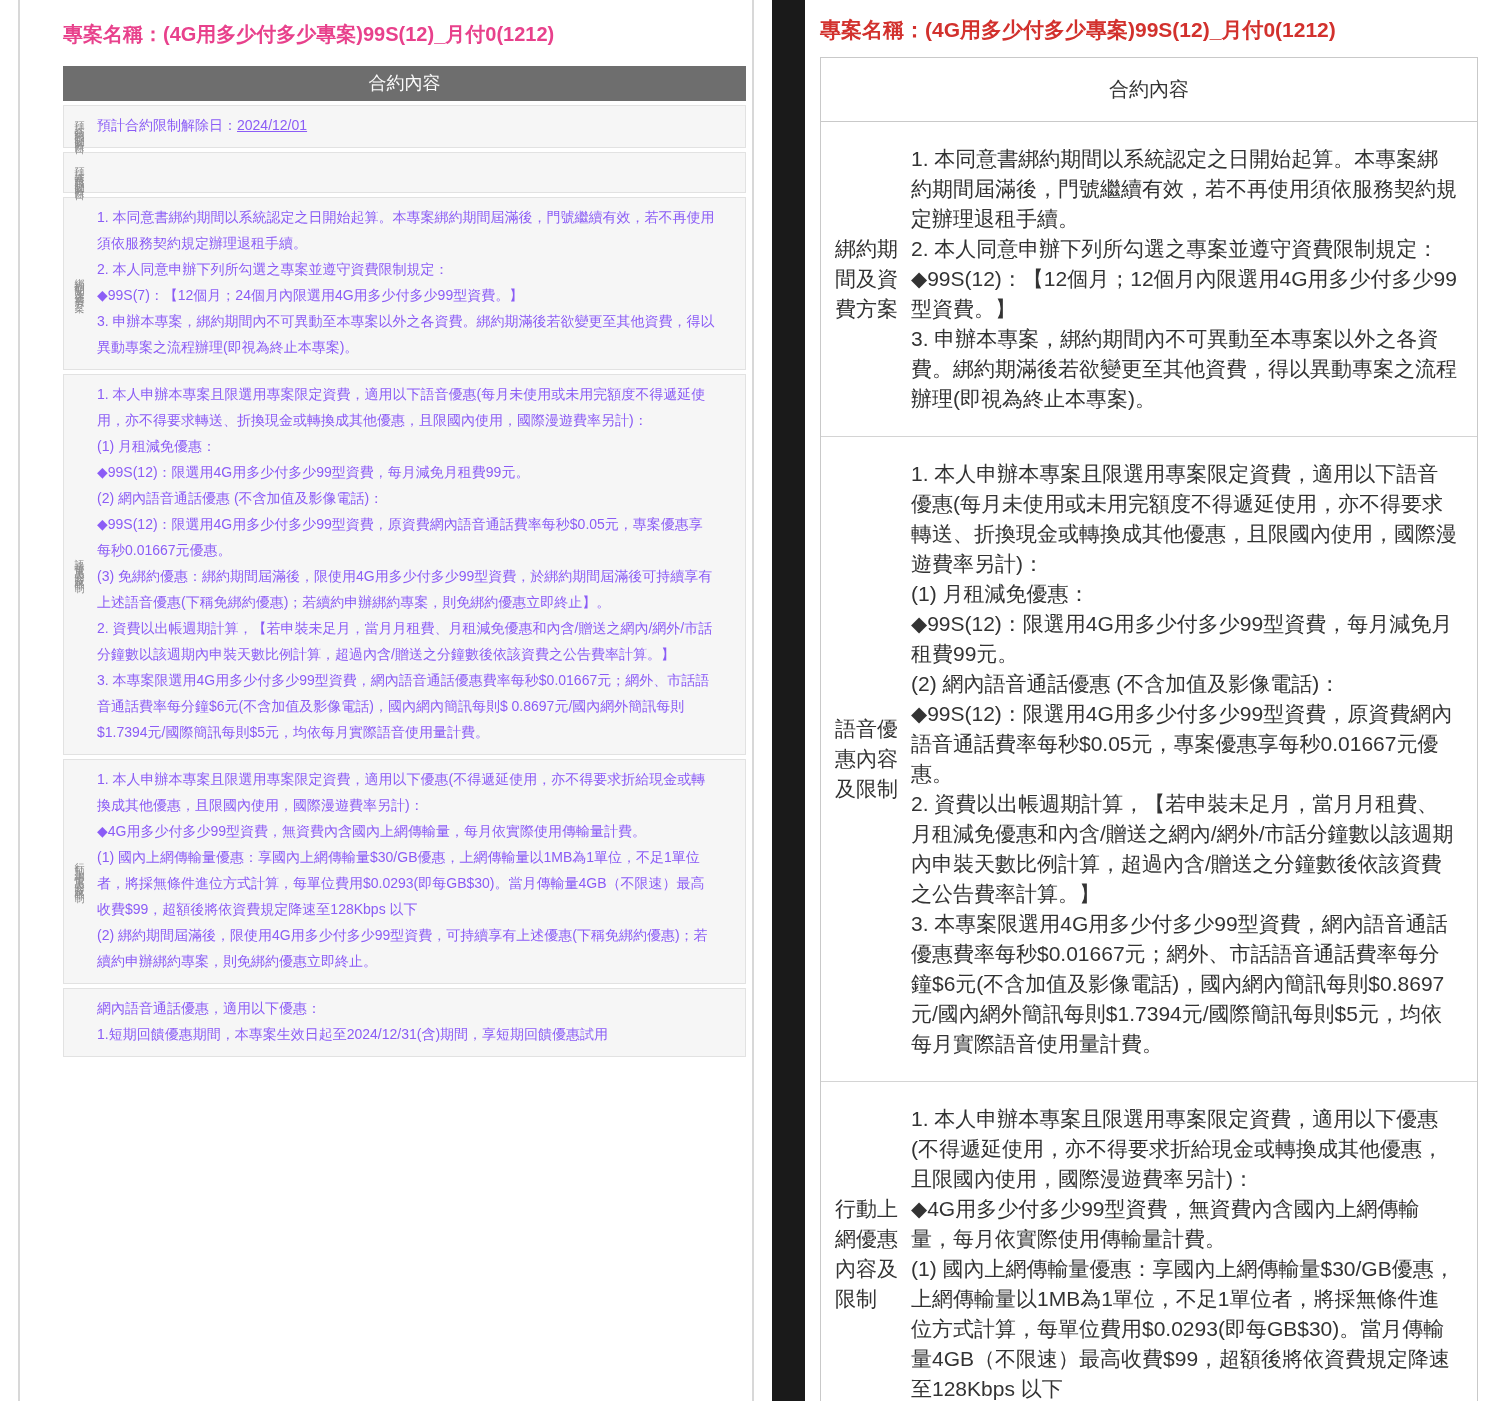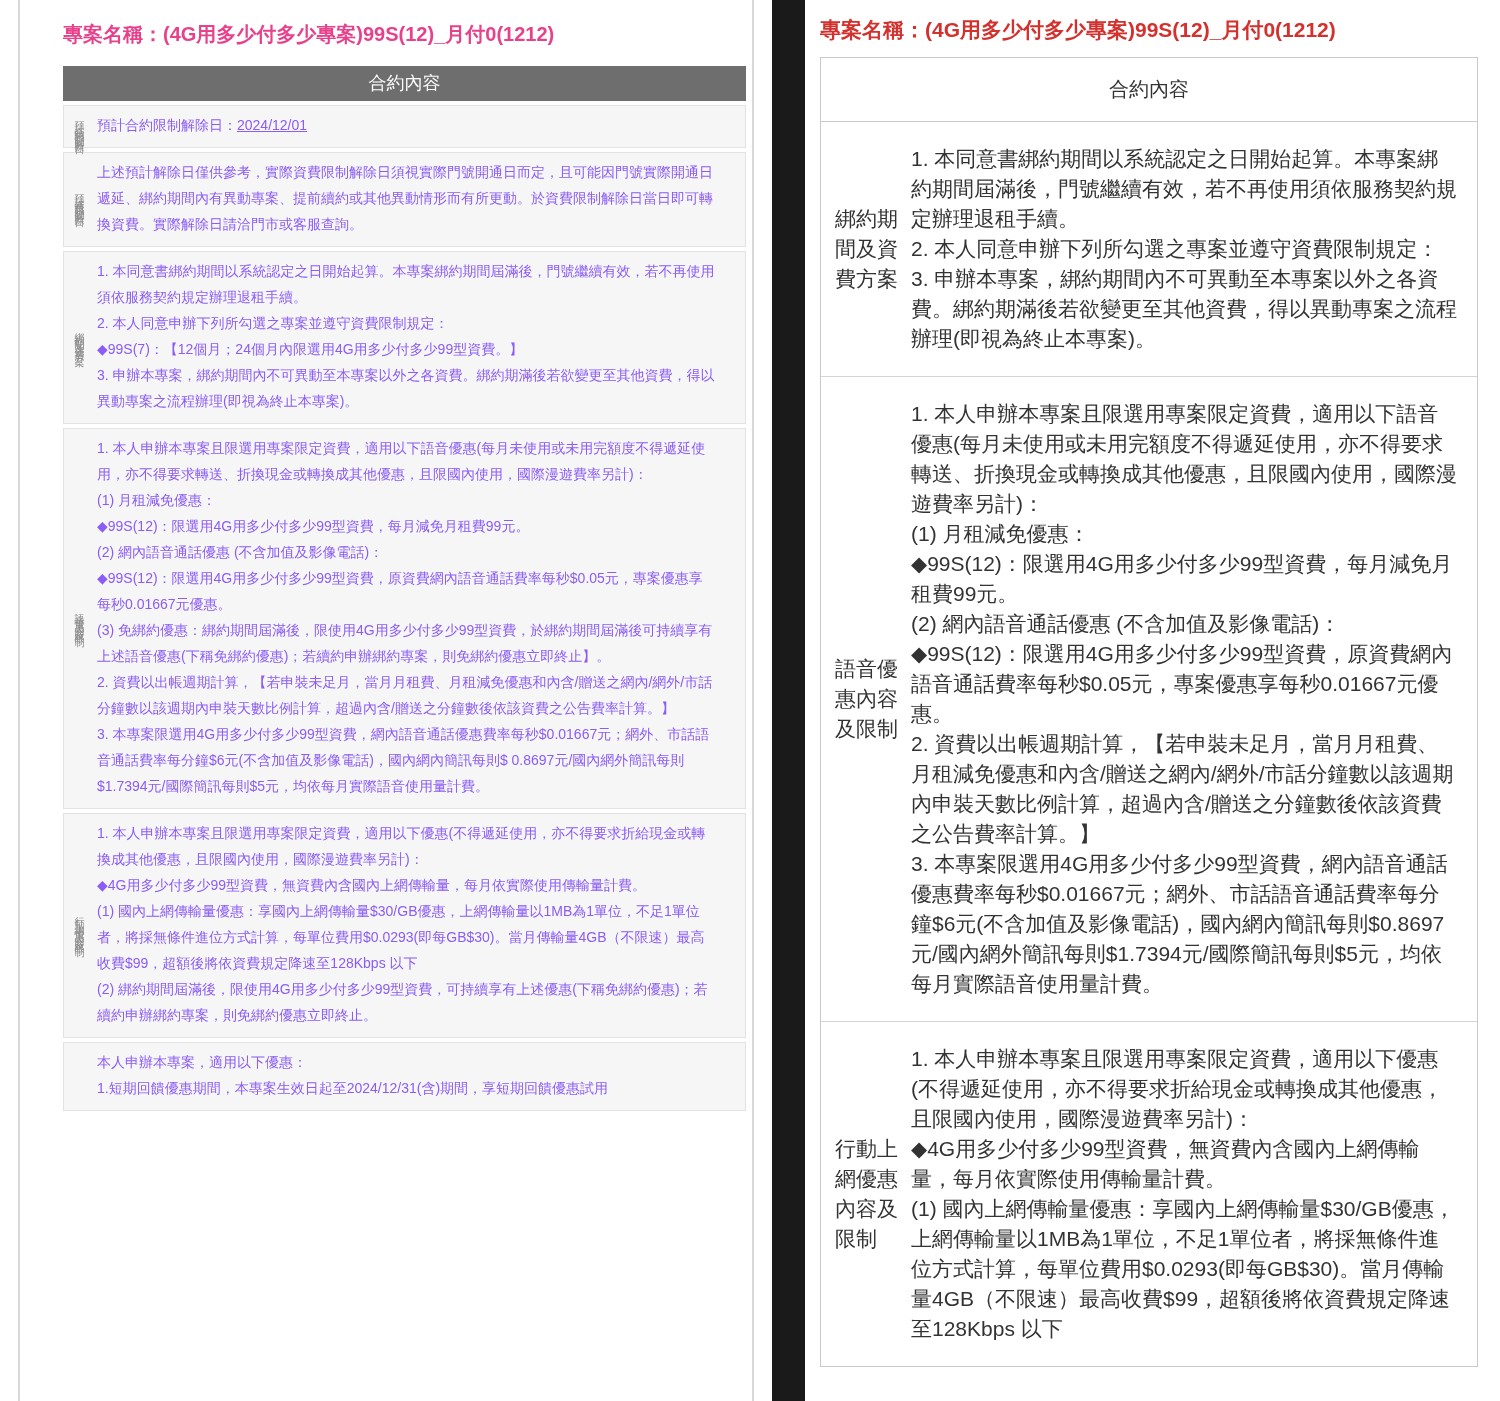--- a/index.html
+++ b/index.html
@@ -50,21 +50,20 @@
   <div id="left-rows">
       <div class="l-row">
         <div class="l-label">預計合約限制解除日</div>
         <div class="l-content">
           <div class="para"><span>預計合約限制解除日：</span><span class="u">2024/12/01</span></div>
         </div>
       </div>
       <div class="l-row">
         <div class="l-label">預計資費限制解除日</div>
         <div class="l-content">
-          <div class="para">上述預計解除日僅供參考，實際資費限制解除日須視實際門號開通日而定，且可能因門號實際開通日遞延、綁約期間內有異動專案、提前續約或其他異動情形而有所更動。於資費限制解除日當日即可轉換資費。實際解除日請洽門市或客服查詢。</div>
         </div>
       </div>
       <div class="l-row">
         <div class="l-label">綁約期間及資費方案</div>
         <div class="l-content">
           <div class="para">1. 本同意書綁約期間以系統認定之日開始起算。本專案綁約期間屆滿後，門號繼續有效，若不再使用須依服務契約規定辦理退租手續。</div>
           <div class="para">2. 本人同意申辦下列所勾選之專案並遵守資費限制規定：</div>
           <div class="para">◆99S(7)：【12個月；24個月內限選用4G用多少付多少99型資費。】</div>
           <div class="para">3. 申辦本專案，綁約期間內不可異動至本專案以外之各資費。綁約期滿後若欲變更至其他資費，得以異動專案之流程辦理(即視為終止本專案)。</div>
         </div>
@@ -87,40 +86,41 @@
         <div class="l-content">
           <div class="para">1. 本人申辦本專案且限選用專案限定資費，適用以下優惠(不得遞延使用，亦不得要求折給現金或轉換成其他優惠，且限國內使用，國際漫遊費率另計)：</div>
           <div class="para">◆4G用多少付多少99型資費，無資費內含國內上網傳輸量，每月依實際使用傳輸量計費。</div>
           <div class="para">(1) 國內上網傳輸量優惠：享國內上網傳輸量$30/GB優惠，上網傳輸量以1MB為1單位，不足1單位者，將採無條件進位方式計算，每單位費用$0.0293(即每GB$30)。當月傳輸量4GB（不限速）最高收費$99，超額後將依資費規定降速至128Kbps 以下</div>
           <div class="para">(2) 綁約期間屆滿後，限使用4G用多少付多少99型資費，可持續享有上述優惠(下稱免綁約優惠)；若續約申辦綁約專案，則免綁約優惠立即終止。</div>
         </div>
       </div>
       <div class="l-row">
         <div class="l-label"></div>
         <div class="l-content">
-          <div class="para">本人申辦本專案，適用以下優惠：</div>
+          <div class="para">網內語音通話優惠，適用以下優惠：</div>
           <div class="para">1.短期回饋優惠期間，本專案生效日起至2024/12/31(含)期間，享短期回饋優惠試用</div>
         </div>
       </div>
     </div>
 </div>
 
 <div class="vline" id="edge-mid"></div>
 <div id="seam"></div>
 
 <div class="right-page">
   <div class="r-title">專案名稱：(4G用多少付多少專案)99S(12)_月付0(1212)</div>
   <div class="r-table">
     <div class="r-header">合約內容</div>
     <div id="right-rows">
         <div class="r-row">
           <div class="r-label">綁約期間及資費方案</div>
           <div class="r-content">
             <div class="para">1. 本同意書綁約期間以系統認定之日開始起算。本專案綁約期間屆滿後，門號繼續有效，若不再使用須依服務契約規定辦理退租手續。</div>
             <div class="para">2. 本人同意申辦下列所勾選之專案並遵守資費限制規定：</div>
+            <div class="para">◆99S(12)：【12個月；12個月內限選用4G用多少付多少99型資費。】</div>
             <div class="para">3. 申辦本專案，綁約期間內不可異動至本專案以外之各資費。綁約期滿後若欲變更至其他資費，得以異動專案之流程辦理(即視為終止本專案)。</div>
           </div>
         </div>
         <div class="r-row">
           <div class="r-label">語音優惠內容及限制</div>
           <div class="r-content">
             <div class="para">1. 本人申辦本專案且限選用專案限定資費，適用以下語音優惠(每月未使用或未用完額度不得遞延使用，亦不得要求轉送、折換現金或轉換成其他優惠，且限國內使用，國際漫遊費率另計)：</div>
             <div class="para">(1) 月租減免優惠：</div>
             <div class="para">◆99S(12)：限選用4G用多少付多少99型資費，每月減免月租費99元。</div>
             <div class="para">(2) 網內語音通話優惠 (不含加值及影像電話)：</div>

